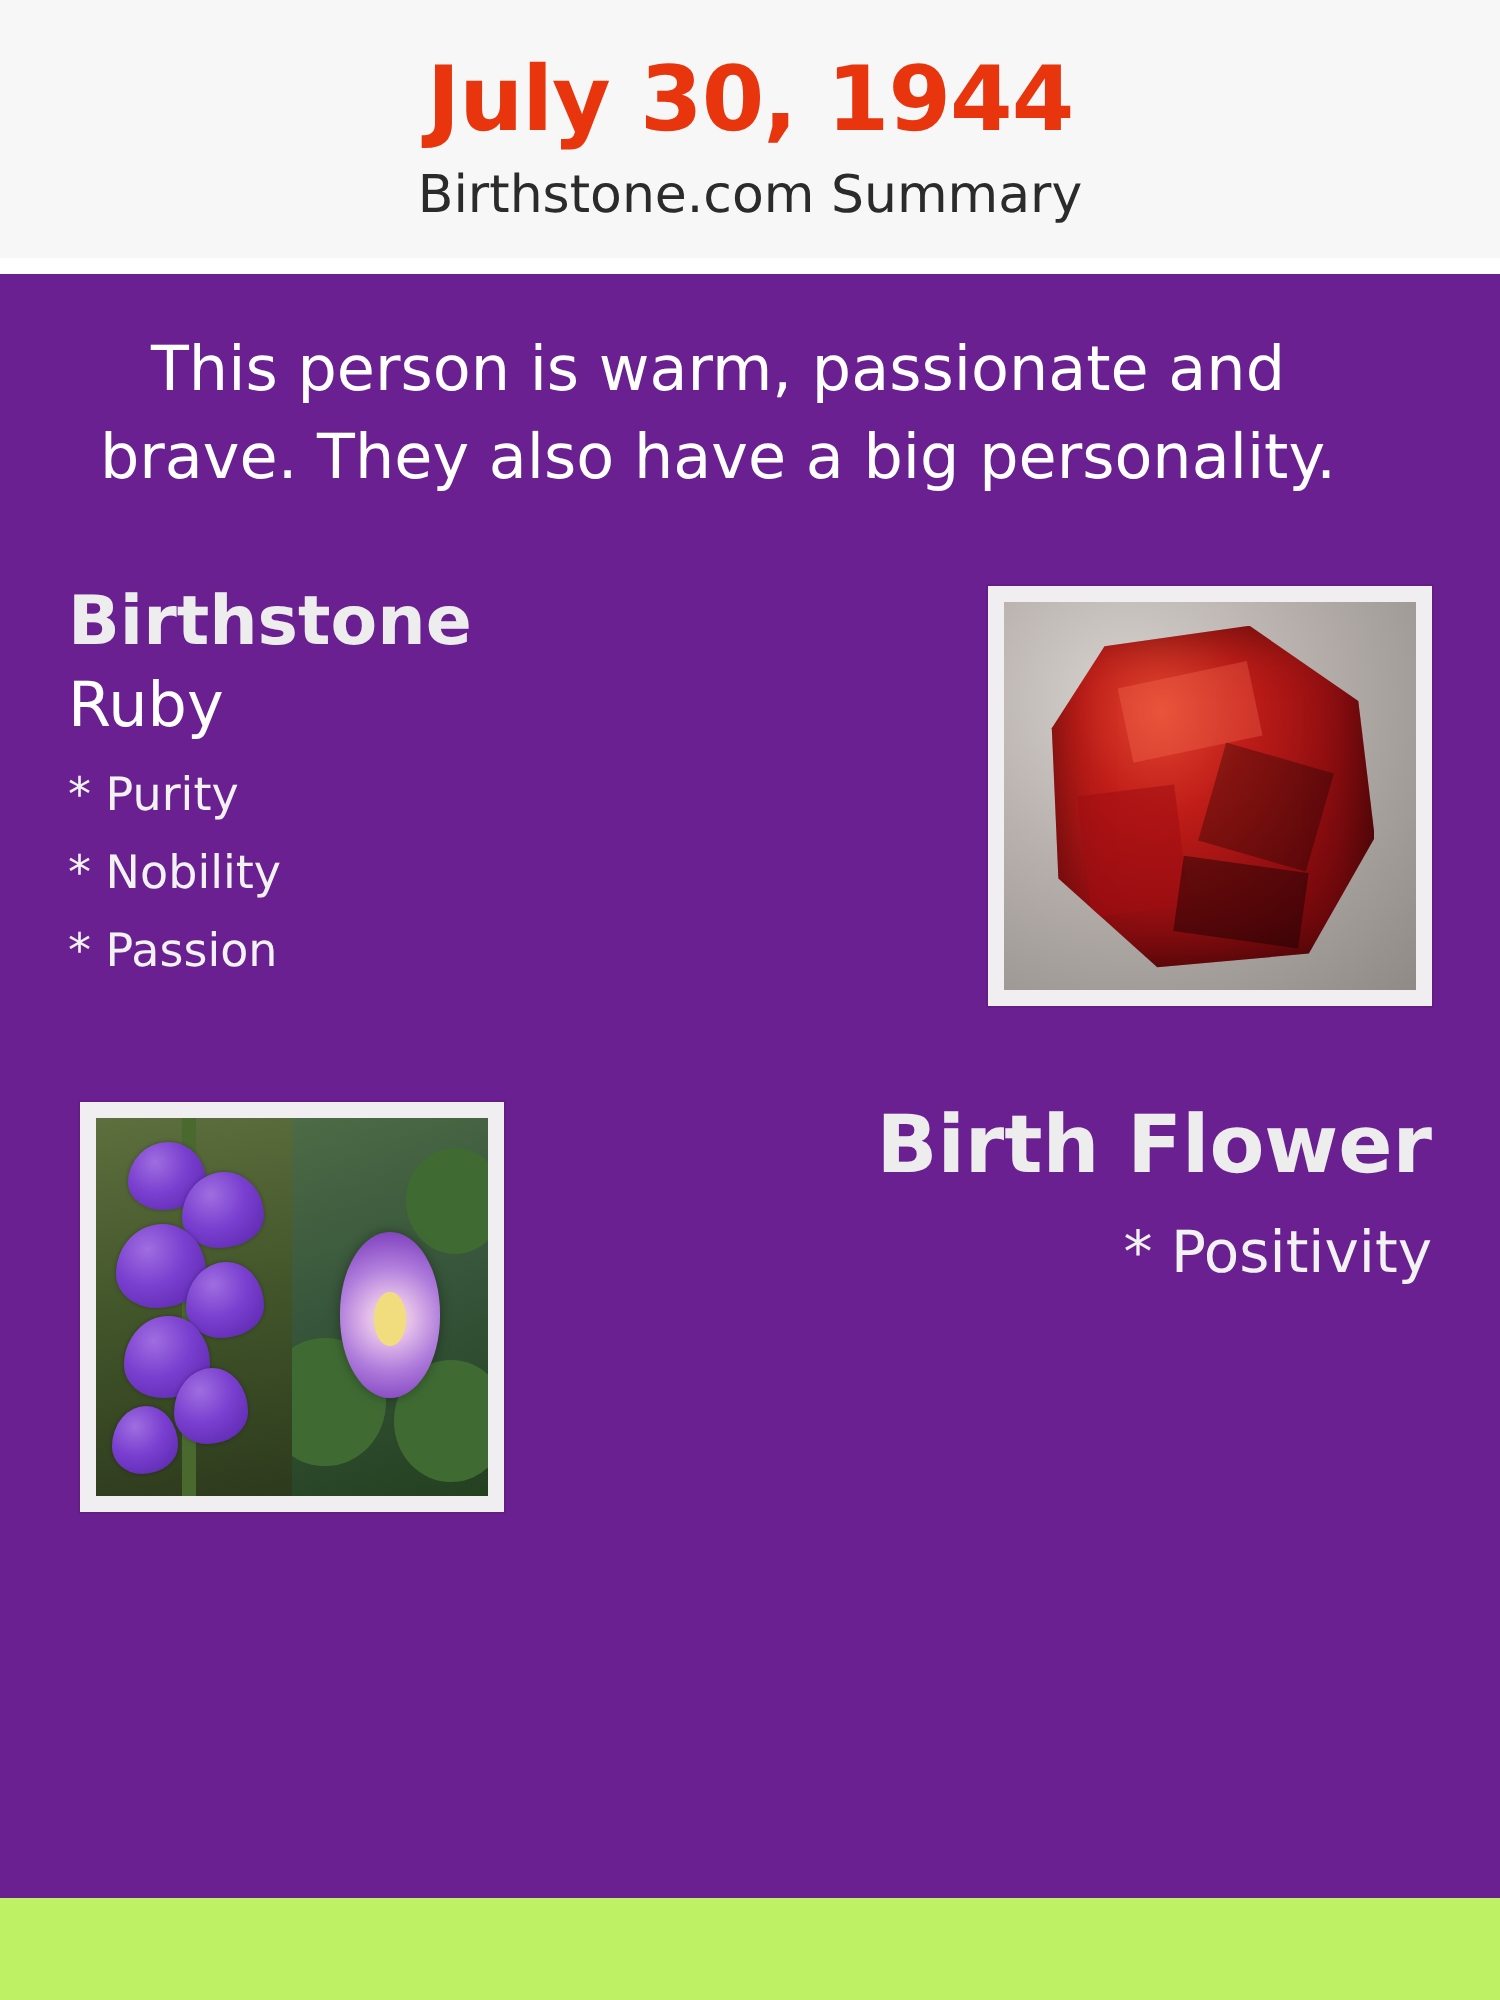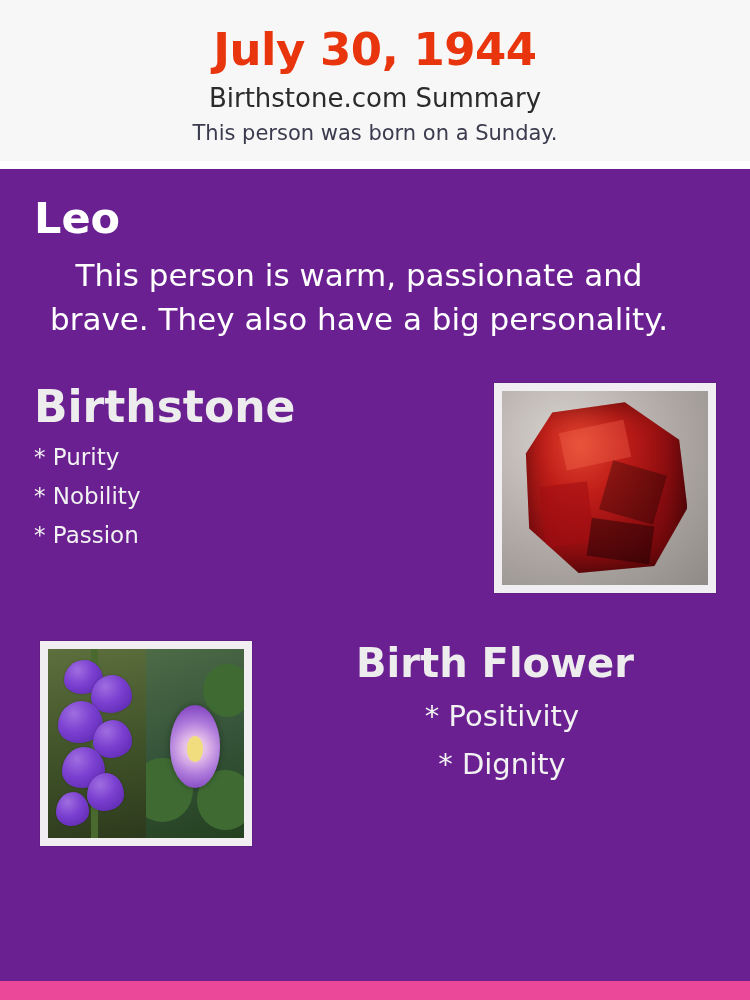--- a/index.html
+++ b/index.html
@@ -7,21 +7,21 @@
     width: 750px;
     height: 1000px;
     font-family: "DejaVu Sans", sans-serif;
     background: #ffffff;
     overflow: hidden;
   }
   .page {
     width: 750px;
     height: 1000px;
     position: relative;
-    background: #ec4899;
+    background: #bef264;
   }
 
   
   .header {
     background: #f7f7f7;
     padding: 26px 20px 16px 20px;
     text-align: center;
   }
   .date-title {
     color: #e8350d;
@@ -65,21 +65,21 @@
   .sign-desc {
     color: #ffffff;
     font-size: 31px;
     line-height: 1.42;
     max-width: 650px;
     text-align: center;
   }
 
   .section-heading {
     color: #ededed;
-    font-size: 44px;
+    font-size: 34px;
     font-weight: bold;
     line-height: 1.1;
   }
   .section-sub {
     color: #ffffff;
     font-size: 31px;
     line-height: 1.2;
     margin-top: 4px;
   }
   .bullet {
@@ -201,21 +201,21 @@
     left: 42%;
     top: 46%;
     width: 16%;
     height: 14%;
     border-radius: 50%;
     background: #f2dd7e;
   }
 
   .flower-text {
     margin-left: 240px;
-    text-align: center;
+    text-align: right;
   }
   .flower-heading {
     color: #ededed;
     font-size: 40px;
     font-weight: bold;
     line-height: 1.1;
   }
   .flower-sub {
     color: #ffffff;
     font-size: 31px;
@@ -229,34 +229,33 @@
   }
 </style>
 </head>
 <body>
 
 <div class="page">
 
   <div class="header">
     <div class="date-title">July 30, 1944</div>
     <div class="site-summary">Birthstone.com Summary</div>
-    <div class="born-line">This person was born on a Sunday.</div>
   </div>
   <div class="header-divider"></div>
 
   <div class="body-panel">
 
     <div>
-      <div class="sign-name">Leo</div>
       <div class="sign-desc">This person is warm, passionate and brave. They also have a big personality.</div>
     </div>
 
     <div class="birthstone-row">
       <div class="birthstone-text">
         <div class="section-heading">Birthstone</div>
+        <div class="section-sub">Ruby</div>
         <div class="bullet">* Purity</div>
         <div class="bullet">* Nobility</div>
         <div class="bullet">* Passion</div>
       </div>
 
       <div class="photo-frame gem-frame">
         <div class="gem-img">
           <div class="gem-shape">
             <span class="gem-facet f1"></span>
             <span class="gem-facet f2"></span>
@@ -289,18 +288,17 @@
             <span class="lily-flower"></span>
             <span class="lily-center"></span>
           </div>
 
         </div>
       </div>
 
       <div class="flower-text">
         <div class="flower-heading">Birth Flower</div>
         <div class="flower-bullet">* Positivity</div>
-        <div class="flower-bullet">* Dignity</div>
       </div>
     </div>
 
   </div>
 </div>
 
 </body></html>

